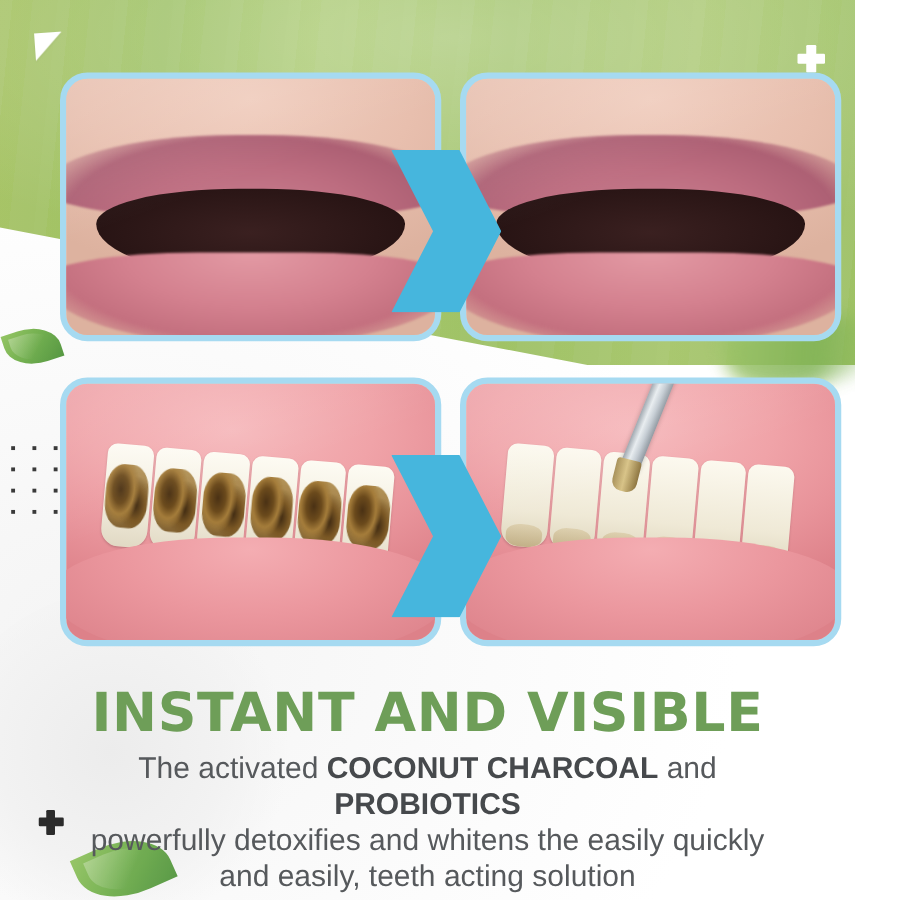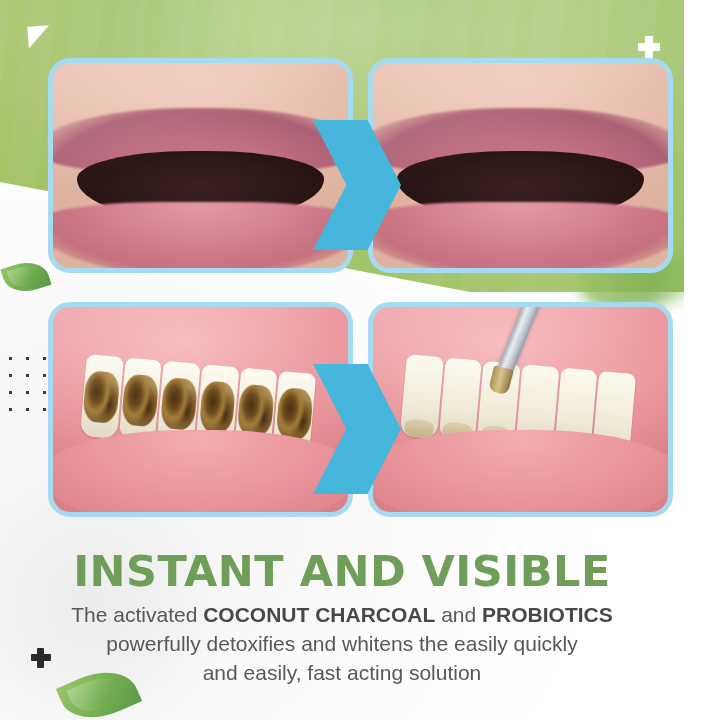--- a/index.html
+++ b/index.html
@@ -253,21 +253,21 @@
     text-align:center;
     font-size:43px;
     font-weight:bold;
     letter-spacing:.5px;
     color:#6e9e58;
     font-family:"DejaVu Sans", sans-serif;
   }
   .subcopy{
     position:absolute;left:40px;right:40px;top:600px;
     text-align:center;
-    font-size:21px;
+    font-size:24px;
     line-height:29px;
     color:#56595c;
     font-family:"Liberation Sans", sans-serif;
   }
   .subcopy b{font-weight:bold;color:#46494c;}
 </style>
 </head>
 <body>
 
 <div class="canvas">
@@ -383,16 +383,16 @@
   </div>
 
   <div class="chev chev-top"></div>
   <div class="chev chev-bot"></div>
 
   <div class="headline">INSTANT AND VISIBLE</div>
 
   <div class="subcopy">
     <div><span>The activated </span><b>COCONUT CHARCOAL</b><span> and </span><b>PROBIOTICS</b></div>
     <div>powerfully detoxifies and whitens the easily quickly</div>
-    <div>and easily, fast acting solution</div>
+    <div>and easily, teeth acting solution</div>
   </div>
 
 </div>
 
 </body></html>

